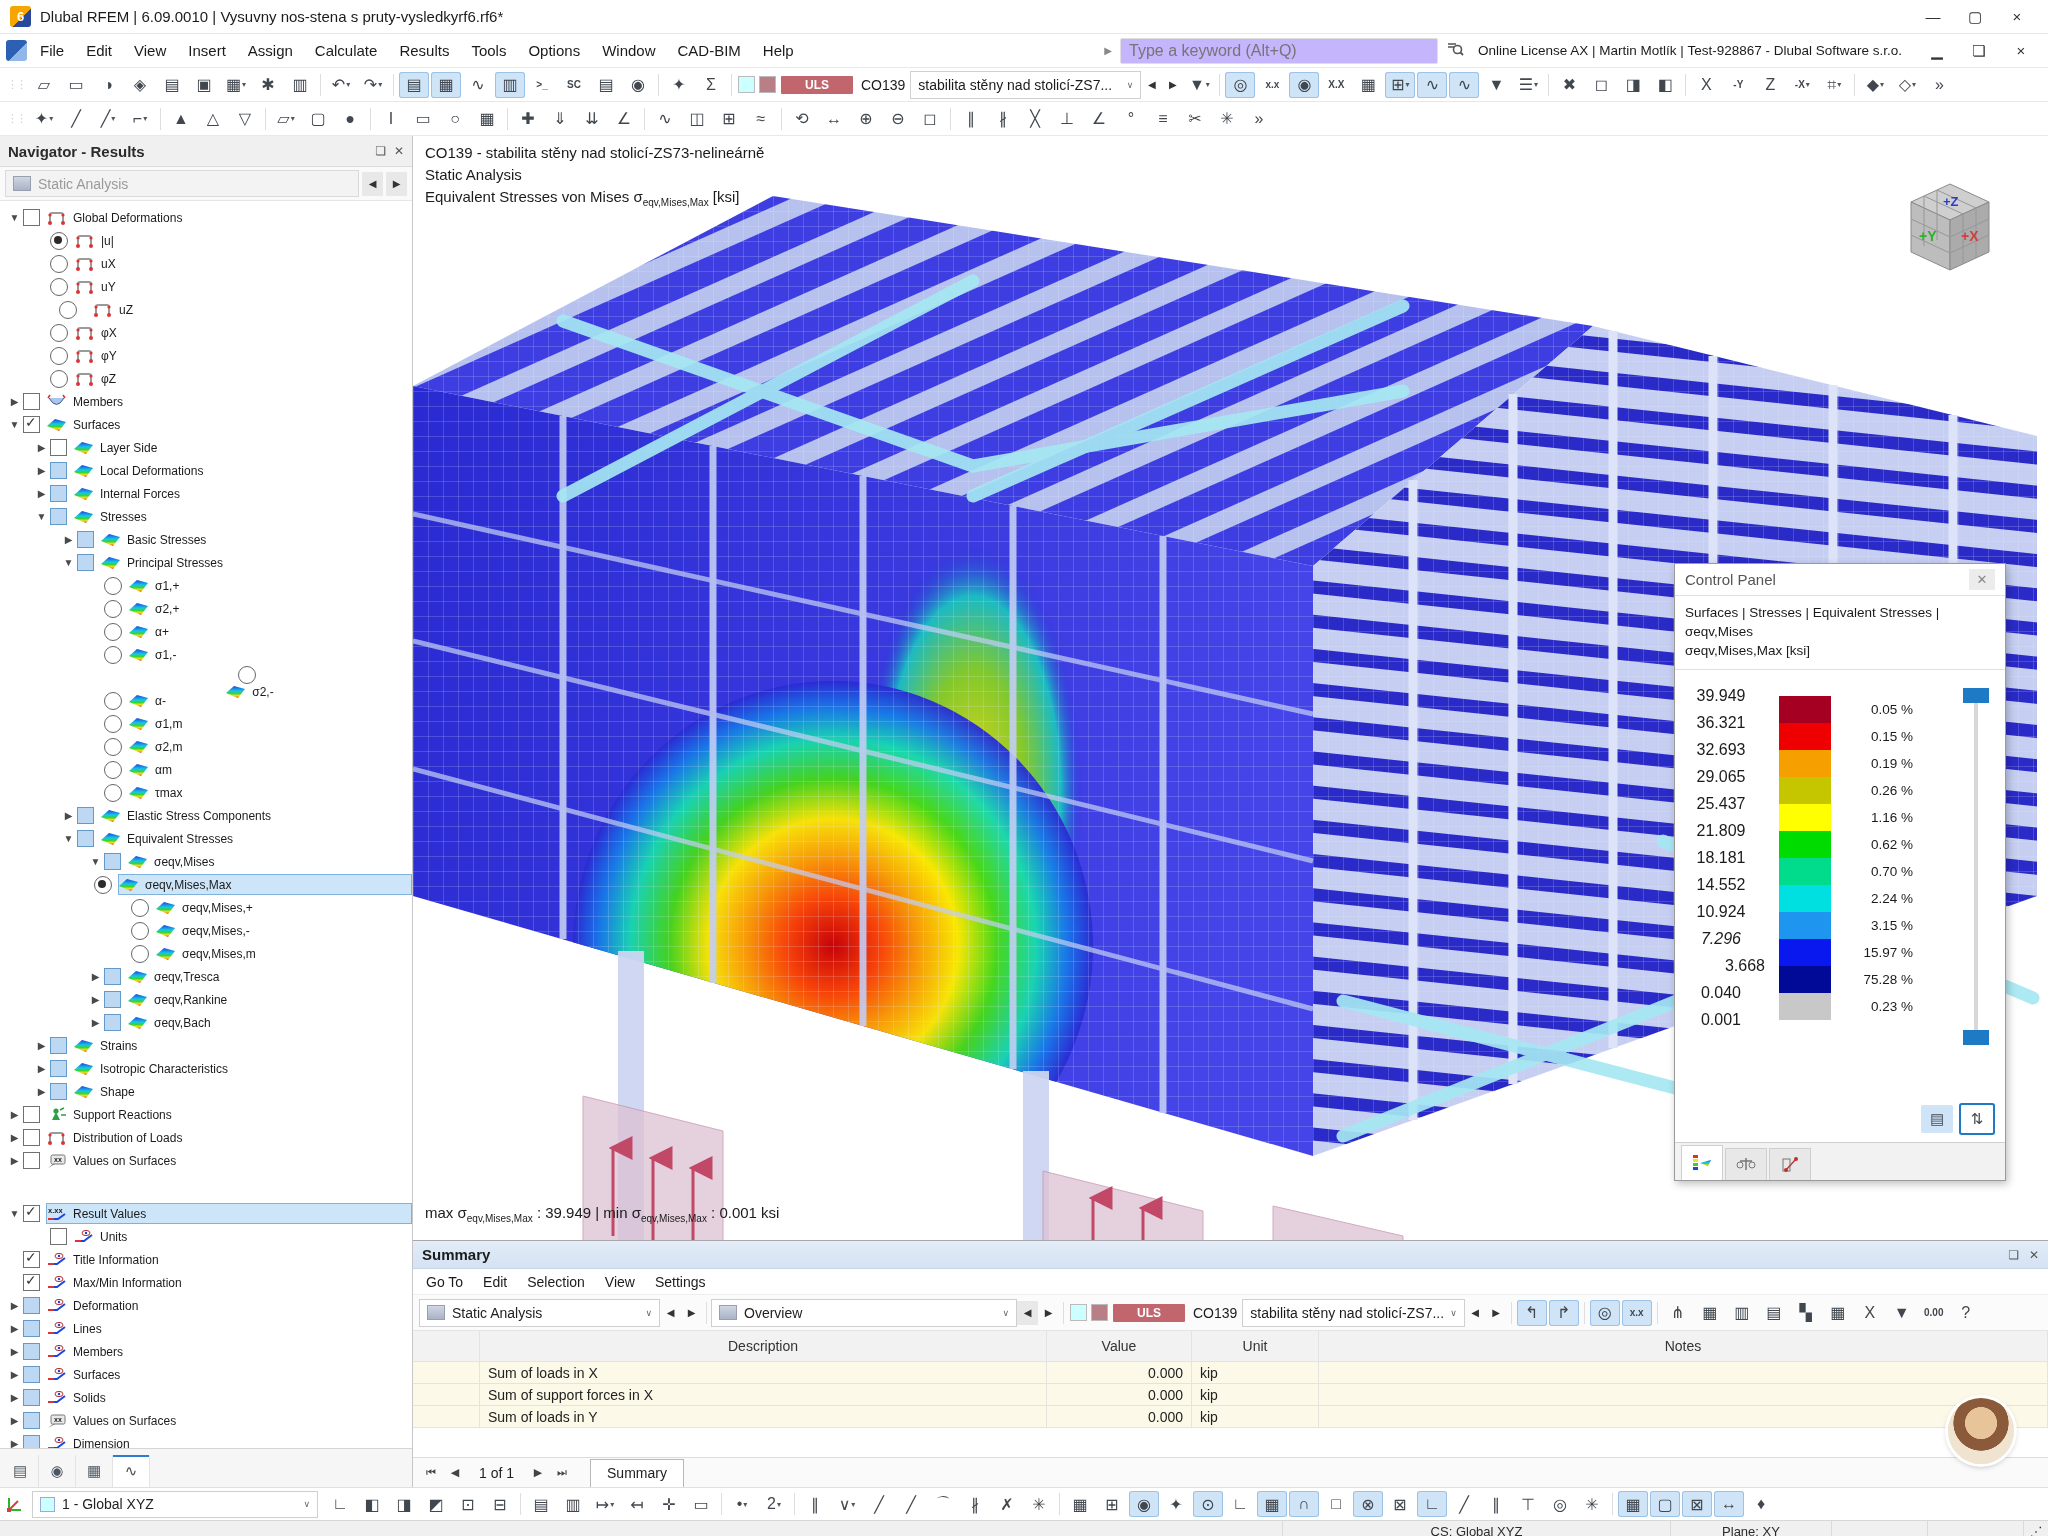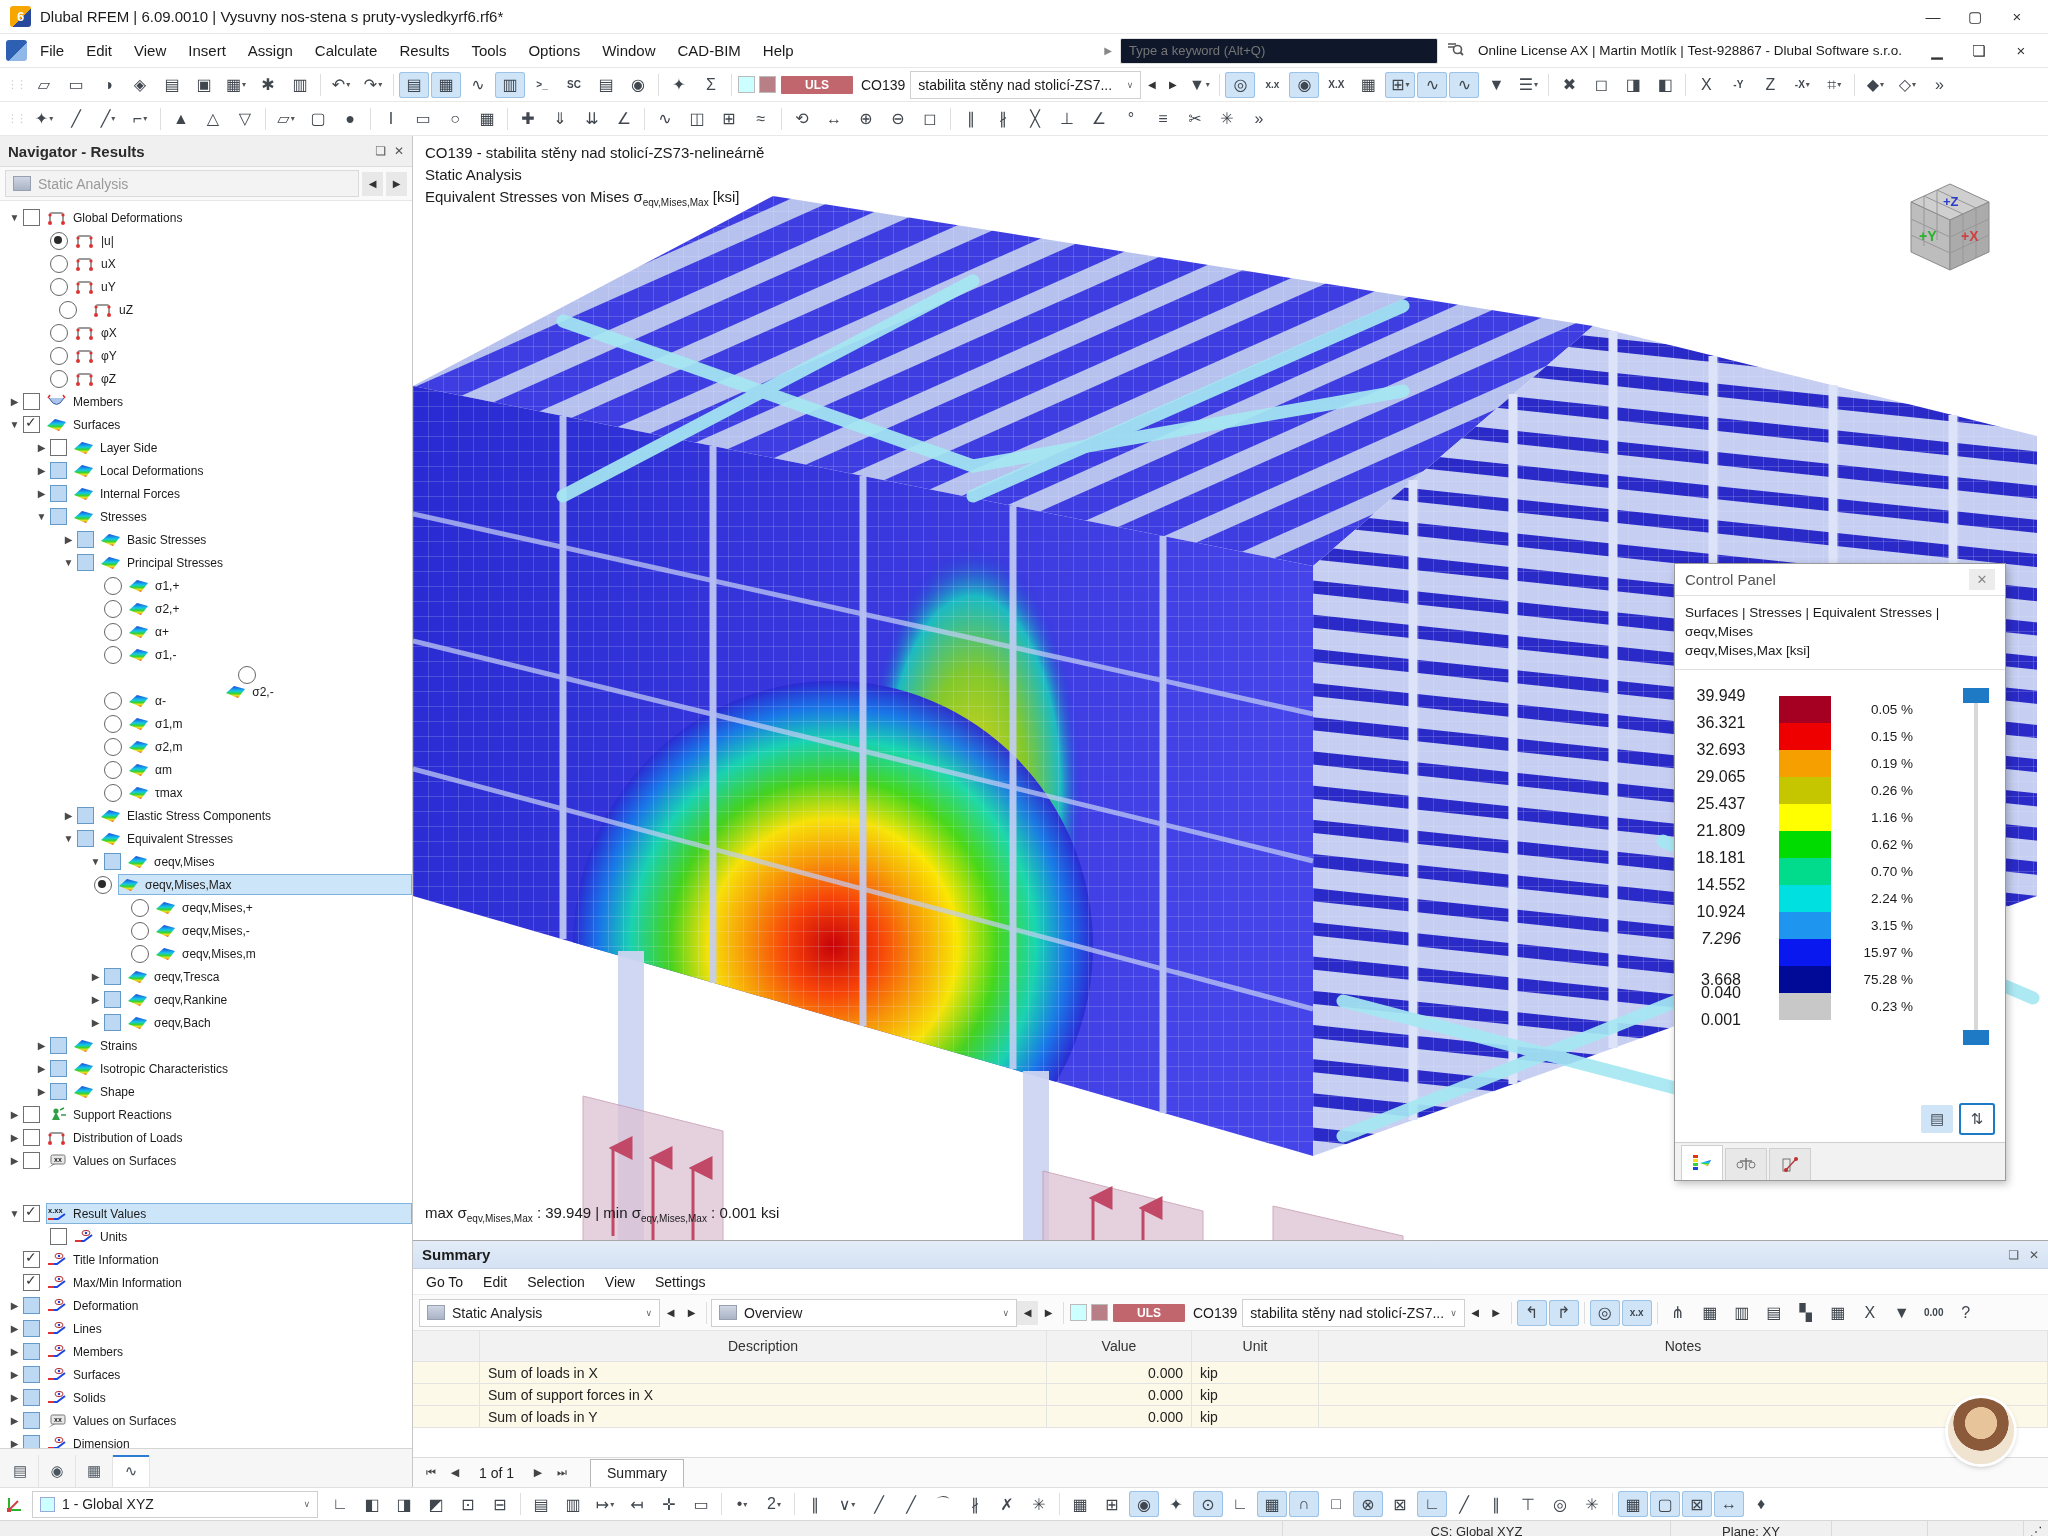--- a/index.html
+++ b/index.html
@@ -7,22 +7,22 @@
        font-family:"Liberation Sans",sans-serif;font-size:15px;color:#222;-webkit-font-smoothing:antialiased}
   .titlebar{height:33px;display:flex;align-items:center;gap:9px;padding:0 10px;background:#fff;border-bottom:1px solid #e8e8e8}
   .app-logo{width:21px;height:21px;border-radius:3px;background:linear-gradient(135deg,#f7a600 0 55%,#27489b 55% 100%);
             color:#fff;font-weight:bold;font-size:13px;display:flex;align-items:center;justify-content:center}
   .titlebar .t{font-size:15px;color:#1b1b1b}
   .wbtns{margin-left:auto;display:flex}
   .wb{width:42px;height:28px;display:flex;align-items:center;justify-content:center;color:#333;font-size:15px}
   .menubar{height:33px;display:flex;align-items:center;padding:0 6px;background:#fff;border-bottom:1px solid #e8e8e8;gap:2px}
   .menu-item{padding:4px 11px;border-radius:3px;font-size:15px;color:#1b1b1b}
   .searchwrap{margin-left:auto;display:flex;align-items:center;gap:8px}
-  .search{width:300px;height:24px;background:#0f172a;border:1px solid #e0e0e0;border-radius:2px;
-          font-family:"Liberation Sans",sans-serif;font-size:13px;color:#666;padding:0 8px}
+  .search{width:300px;height:24px;background:#c4b5fd;border:1px solid #e0e0e0;border-radius:2px;
+          font-family:"Liberation Sans",sans-serif;font-size:16px;color:#666;padding:0 8px}
   .license{font-size:13.5px;color:#1b1b1b;margin:0 6px}
   .tb{height:33px;display:flex;align-items:center;padding:0 4px;background:#fff;border-bottom:1px solid #e8e8e8}
   .grip{color:#c9c9c9;font-size:11px;letter-spacing:-2px;margin:0 3px}
   .tbgroup{display:flex;align-items:center}
   .tbtn{height:26px;min-width:26px;padding:0 2px;margin:0 1px;display:flex;align-items:center;justify-content:center;
         border-radius:3px;color:#41474f;font-size:16px;cursor:default}
   .tbtn .g.txt{font-size:10px;font-weight:bold;letter-spacing:0}
   .tbtn.act{background:#cfe4f7;box-shadow:inset 0 0 0 1px #9cc3e5}
   .caret{font-size:8px;color:#555;margin-left:1px}
   .sep{width:1px;height:22px;background:#dedede;margin:0 4px}
@@ -1378,21 +1378,21 @@
             <span class="cp-val" style="top: 17px;">39.949</span>
             <span class="cp-val" style="top: 44px;">36.321</span>
             <span class="cp-val" style="top: 71px;">32.693</span>
             <span class="cp-val" style="top: 98px;">29.065</span>
             <span class="cp-val" style="top: 125px;">25.437</span>
             <span class="cp-val" style="top: 152px;">21.809</span>
             <span class="cp-val" style="top: 179px;">18.181</span>
             <span class="cp-val" style="top: 206px;">14.552</span>
             <span class="cp-val" style="top: 233px;">10.924</span>
             <span class="cp-val" style="top: 260px; font-style: italic;">7.296</span>
-            <span class="cp-val" style="top: 301px;">3.668</span>
+            <span class="cp-val" style="top: 287px; margin-left: 24px;">3.668</span>
             <span class="cp-val" style="top: 314px;">0.040</span>
             <span class="cp-val" style="top: 341px;">0.001</span>
           </div>
         <div class="cp-foot">
           <span class="cp-fbtn">▤</span>
           <span class="cp-fbtn sel">⇅</span>
         </div>
         <div class="cp-tabs">
           <span class="cp-tab active">
             <svg width="20" height="18" viewBox="0 0 20 18">

